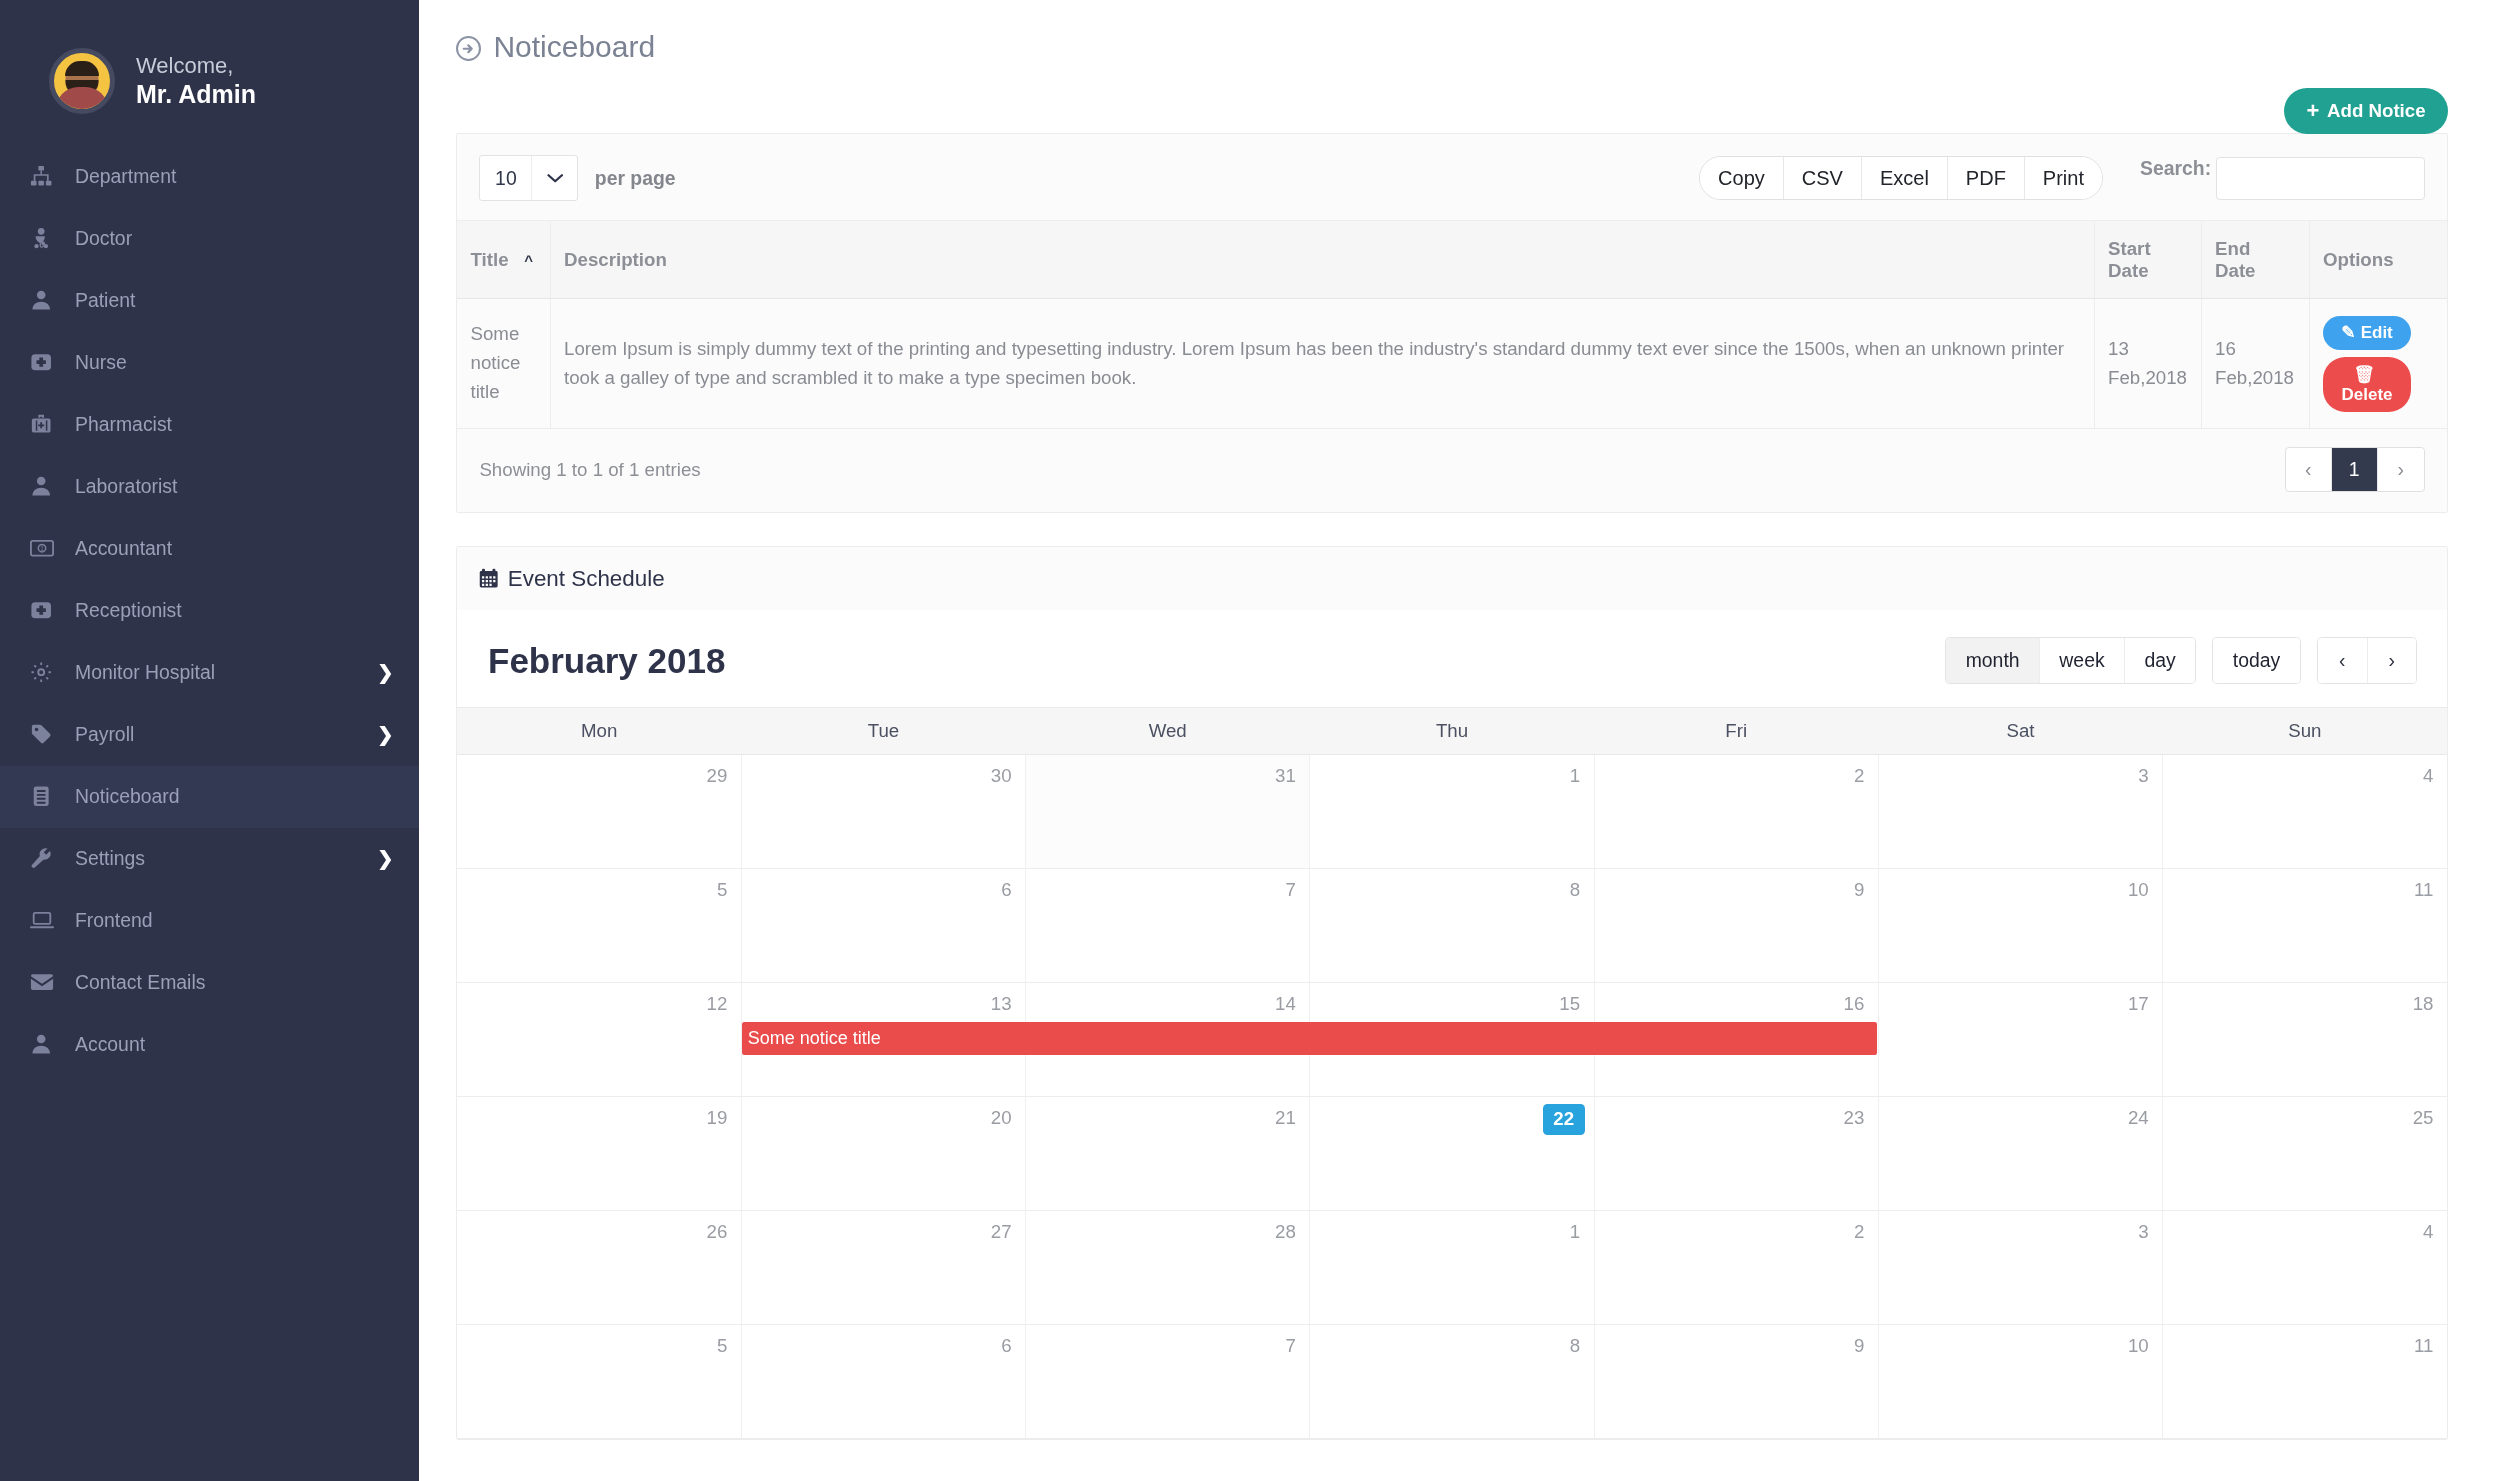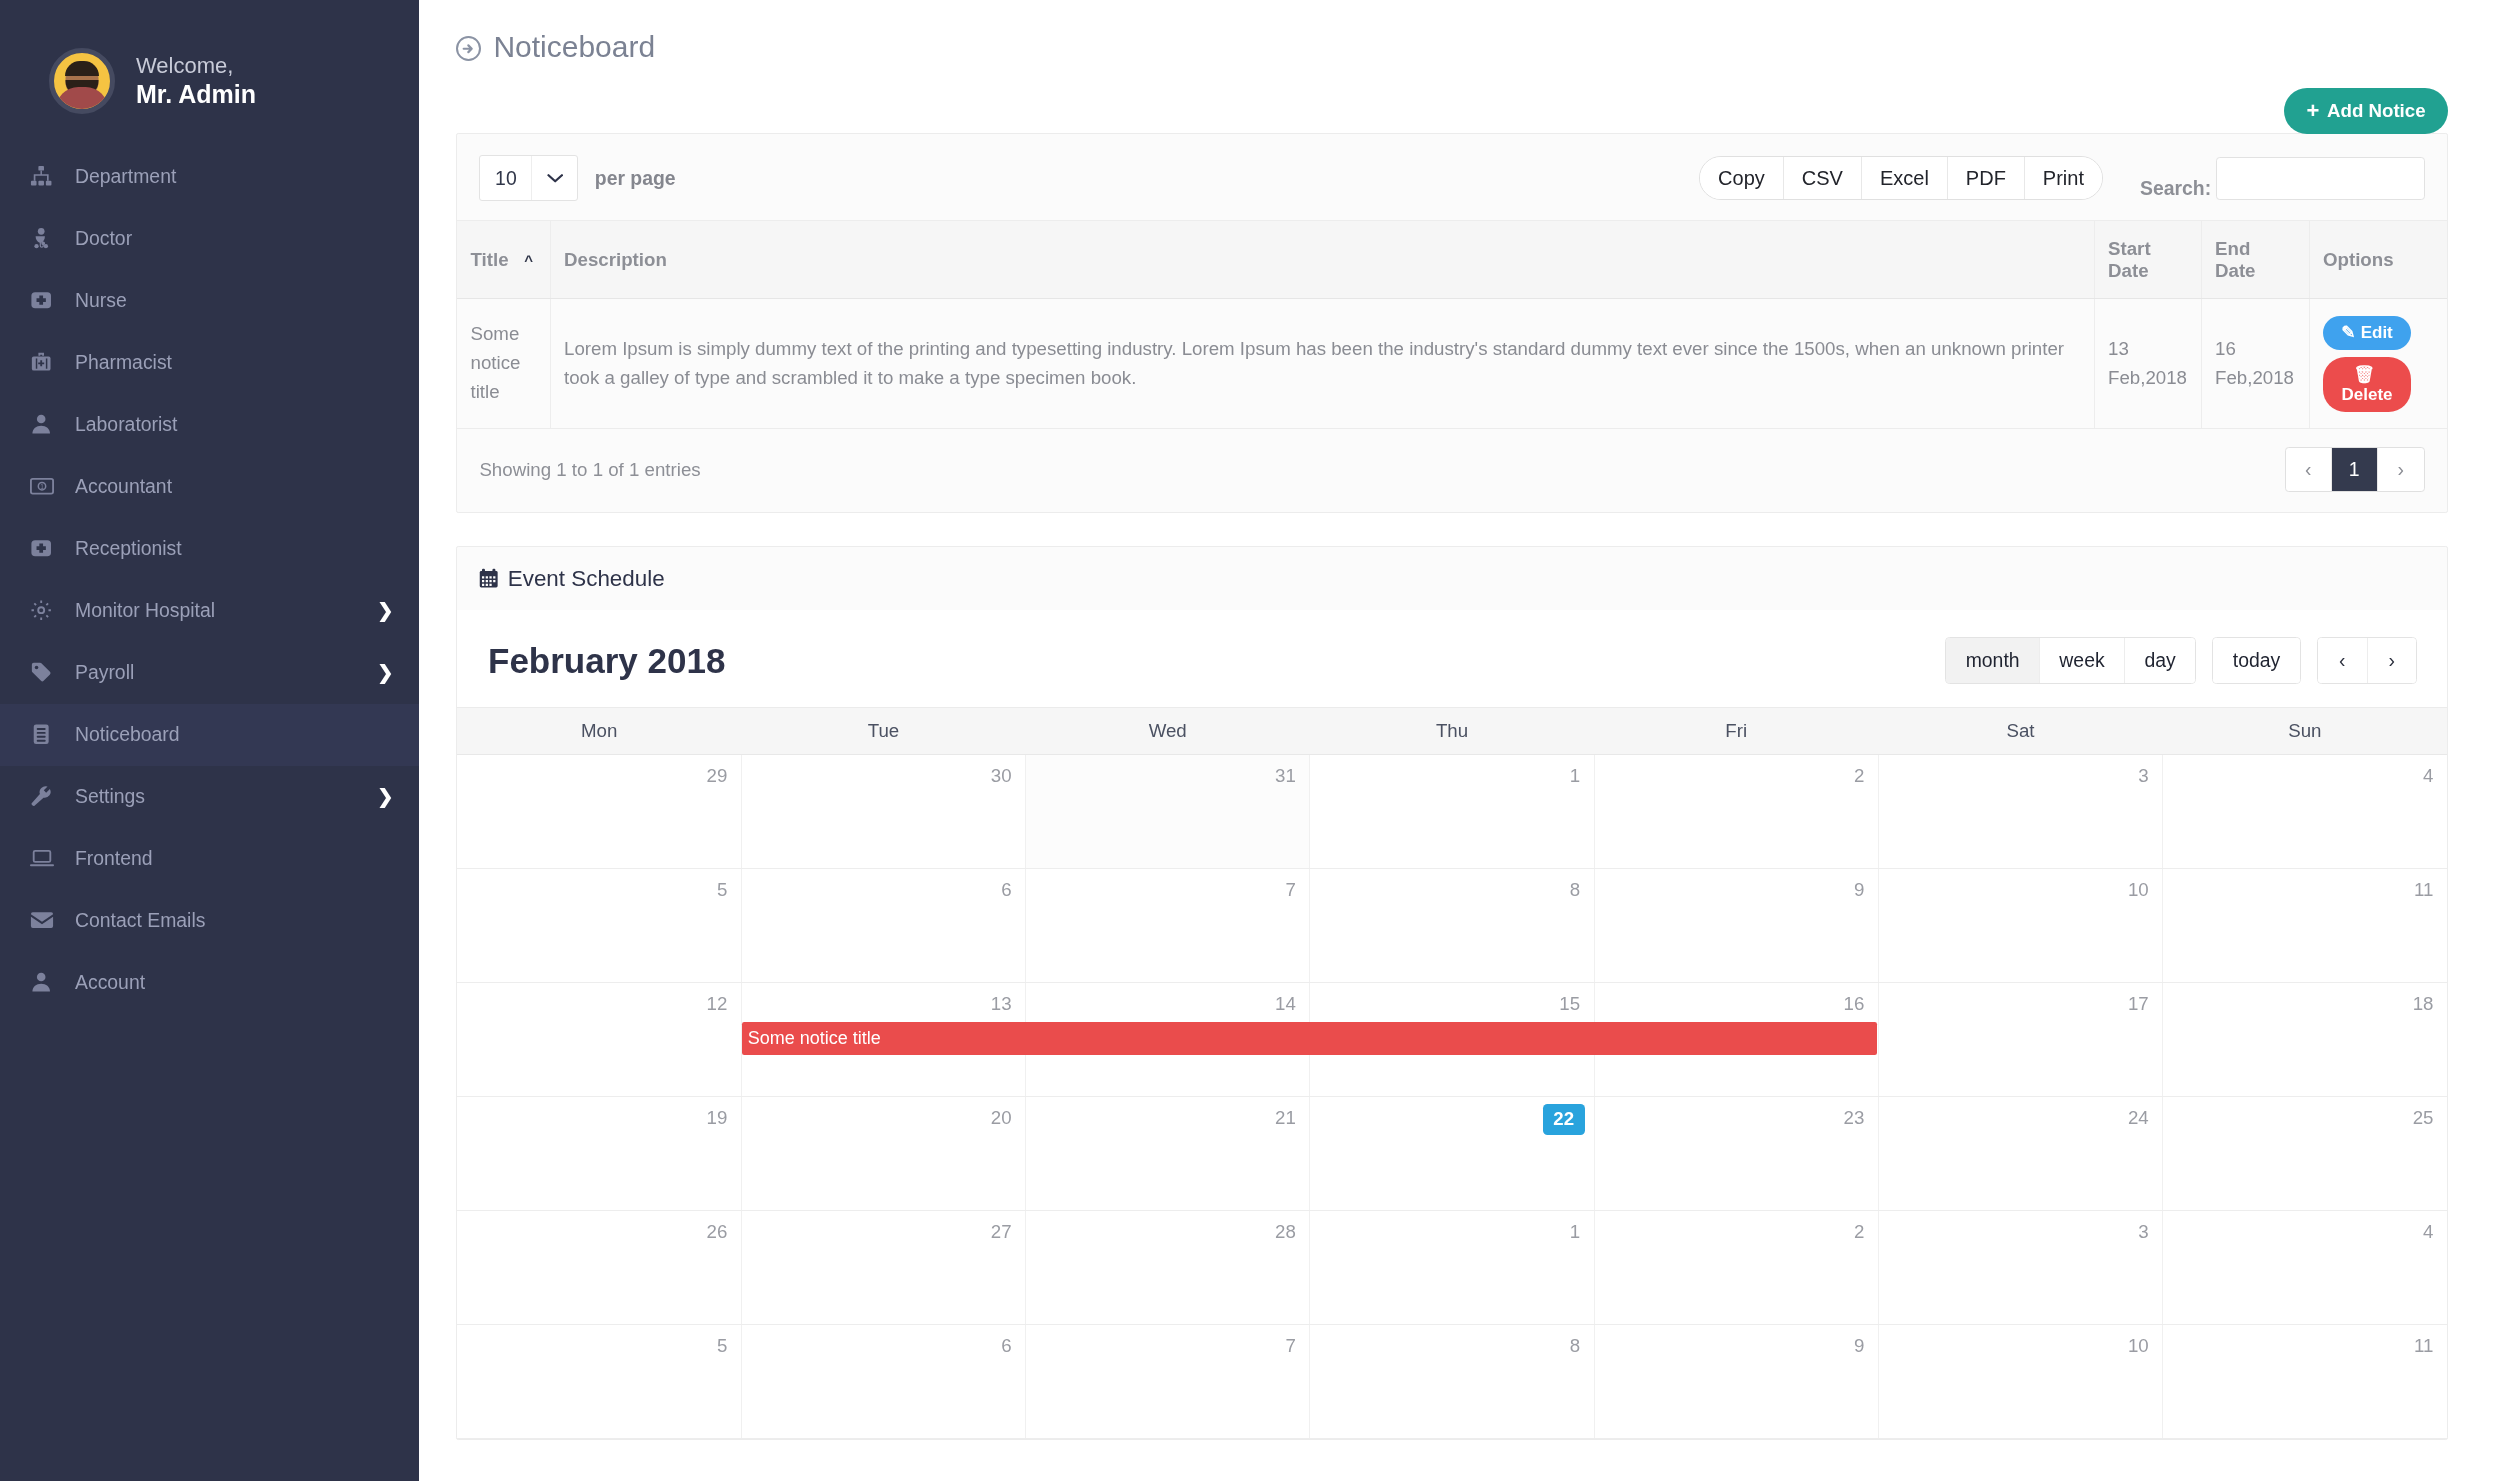--- a/index.html
+++ b/index.html
@@ -111,21 +111,21 @@
   .perpage-label { margin-left: 16.4px; font-size: 19.4px; color: #84868e; font-weight: 700; }
 
   .tools-right { margin-left: auto; display: flex; align-items: center; }
   .btn-group { display: flex; border: 0.7px solid #e0e0e0; border-radius: 22.4px; overflow: hidden; background: #ffffff; }
   .btn-group button {
     background: #ffffff; border: none; border-right: 0.7px solid #e8e8e8;
     font-size: 20px; color: #22242b; padding: 9.7px 18px;
     font-family: "Liberation Sans", sans-serif; cursor: pointer;
   }
   .btn-group button:last-child { border-right: none; }
-  .search-wrap { display: flex; align-items: flex-end; margin-left: 37px; }
+  .search-wrap { display: flex; align-items: flex-start; margin-left: 37px; }
   .search-label { font-size: 19.4px; color: #8d8f96; font-weight: 700; margin-right: 4.5px; }
   .search-input {
     width: 209px; height: 43px; border: 0.7px solid #e2e2e2; border-radius: 3.7px;
     background: #ffffff; font-size: 18px; padding: 0 9px;
     font-family: "Liberation Sans", sans-serif;
   }
 
   table.dt { width: 100%; border-collapse: collapse; background: #fbfbfb; }
   table.dt thead th {
     background: #f6f6f6; border-top: 0.7px solid #ededed; border-bottom: 0.7px solid #e6e6e6;
@@ -246,20 +246,29 @@
         <div class="nav-item">
           <span class="nav-ic">
             <svg width="22.4" height="22.4" viewBox="0 0 24 24" fill="currentColor">
               <circle cx="12" cy="4.6" r="3.6"></circle>
               <path d="M6 10c0 4 2.2 6.2 4.4 6.8V20a2.2 2.2 0 104.4 0v-.6a2 2 0 10-1.3 0v.6a.9.9 0 11-1.8 0v-3.2C13.9 16.2 16 14 16 10z"></path>
               <circle cx="7" cy="20.5" r="2.3"></circle>
               <circle cx="17" cy="20.5" r="2.3"></circle>
             </svg>
           </span>
           <span class="nav-label">Doctor</span>
+        </div>
+        <div class="nav-item">
+          <span class="nav-ic">
+            <svg width="22.4" height="22.4" viewBox="0 0 24 24" fill="currentColor">
+              <circle cx="12" cy="6.5" r="4.6"></circle>
+              <path d="M2.6 22c0-5.2 4.2-8.3 9.4-8.3s9.4 3.1 9.4 8.3z"></path>
+            </svg>
+          </span>
+          <span class="nav-label">Patient</span>
         </div>
         <div class="nav-item">
           <span class="nav-ic">
             <svg width="22.4" height="22.4" viewBox="0 0 24 24" fill="currentColor">
               <rect x="1.5" y="3.5" width="21" height="17" rx="4"></rect>
               <path d="M10 7h4v3h3v4h-3v3h-4v-3H7v-4h3z" fill="#2e3349"></path>
             </svg>
           </span>
           <span class="nav-label">Nurse</span>
         </div>

